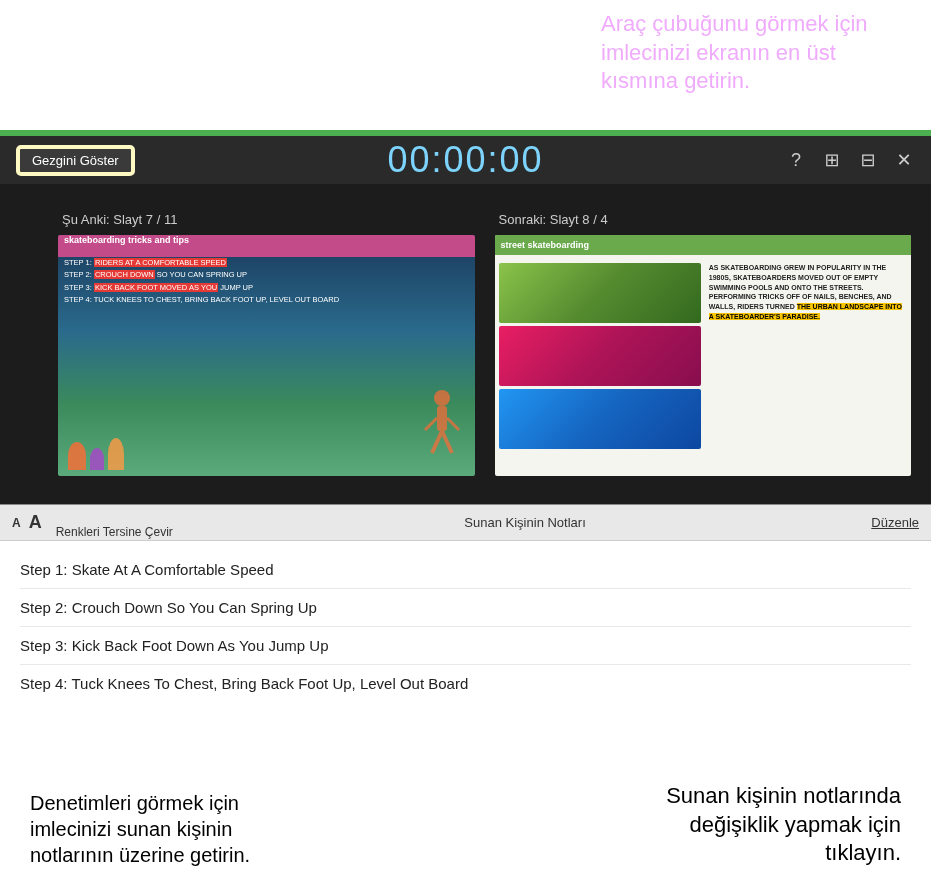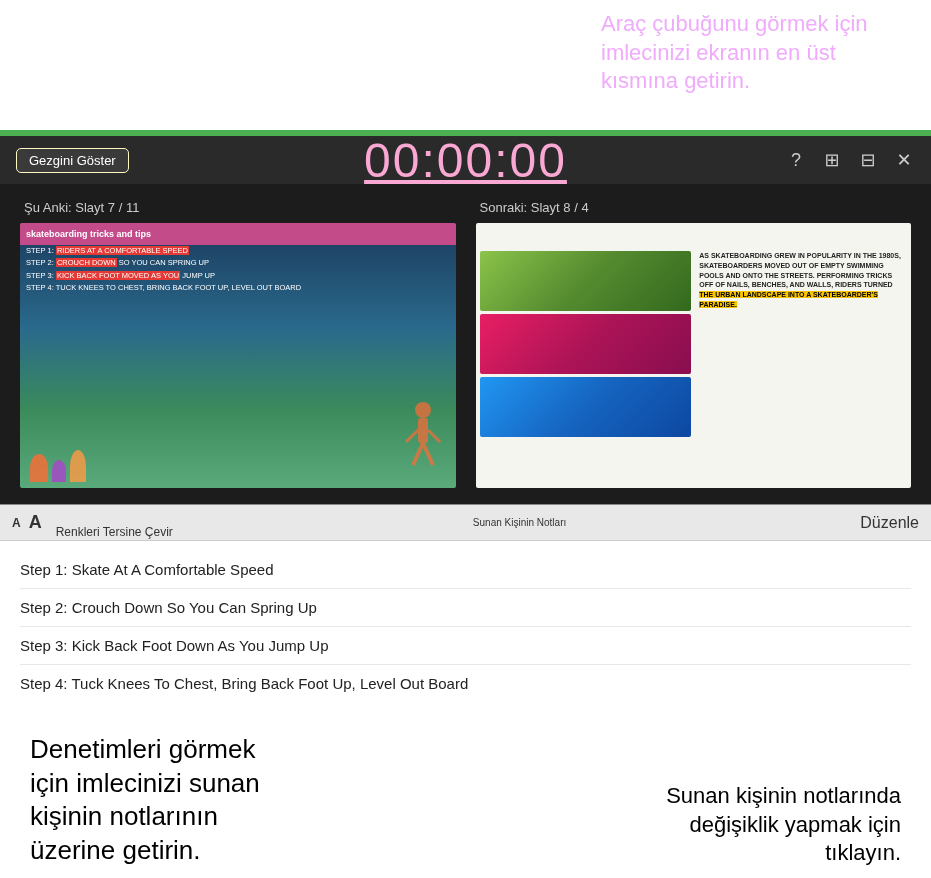--- a/index.html
+++ b/index.html
@@ -24,21 +24,21 @@
       font-weight: 400;
       background: transparent;
     }
 
     .annotation-bottom-left {
       position: absolute;
       bottom: 10px;
       left: 30px;
       width: 240px;
       color: #000;
-      font-size: 26px;
+      font-size: 20px;
       line-height: 1.3;
       font-weight: 400;
       background: transparent;
     }
 
     .annotation-bottom-right {
       position: absolute;
       bottom: 10px;
       right: 30px;
       width: 280px;
@@ -79,36 +79,35 @@
     }
 
     .toolbar-left {
       display: flex;
       align-items: center;
     }
 
     .show-navigator-btn {
       background: #3a3a3a;
       color: #fff;
-      border: 1px solid #fef9c3;
+      border: 4px solid #fef9c3;
       border-radius: 5px;
       padding: 4px 12px;
       font-size: 13px;
       cursor: pointer;
     }
 
     .toolbar-center {
-      color: #f9a8d4;
-      font-size: 48px;
+      color: #7dd3fc;
+      font-size: 36px;
       font-weight: 300;
       letter-spacing: 2px;
       position: absolute;
       left: 50%;
       transform: translateX(-50%);
-      text-decoration: underline;
     }
 
     .toolbar-right {
       display: flex;
       align-items: center;
       gap: 14px;
     }
 
     .toolbar-icon {
       color: #ccc;
@@ -118,23 +117,24 @@
       height: 22px;
       display: flex;
       align-items: center;
       justify-content: center;
     }
 
     
     .slides-area {
       display: flex;
       gap: 0;
-      padding: 16px 20px;
+      padding: 28px 20px;
       background: #1c1c1c;
       height: 320px;
+      margin-left: 38px;
     }
 
     .current-slide-section {
       flex: 1;
       display: flex;
       flex-direction: column;
       align-items: center;
       margin-right: 20px;
     }
 
@@ -171,21 +171,21 @@
     }
 
     .slide-pink-bar {
       position: absolute;
       top: 0;
       left: 0;
       right: 0;
       height: 22px;
       background: #c44b8a;
       display: flex;
-      align-items: center;
+      align-items: flex-start;
       padding: 0 6px;
     }
 
     .slide-pink-bar-text {
       color: #fff;
       font-size: 9px;
       font-weight: 600;
     }
 
     .slide-title {
@@ -322,28 +322,29 @@
       font-size: 12px;
       color: #333;
       cursor: pointer;
       padding: 2px 6px;
       margin-top: 19px;
     }
 
     .notes-title {
       flex: 1;
       text-align: center;
-      font-size: 10px;
+      font-size: 13px;
       color: #333;
     }
 
     .edit-btn {
-      font-size: 16px;
+      font-size: 13px;
       color: #333;
       cursor: pointer;
+      text-decoration: underline;
     }
 
     .notes-content {
       padding: 10px 20px;
       background: #fff;
     }
 
     .notes-step {
       padding: 10px 0;
       font-size: 15px;
@@ -444,20 +445,23 @@
             </svg>
           </div>
         </div>
       </div>
     </div>
 
     <div class="next-slide-section">
       <div class="slide-label">Sonraki: Slayt 8 / 4</div>
       <div class="slide-container">
         <div class="next-slide-inner">
+          <div class="next-slide-bar">
+            <span class="next-slide-bar-text">street skateboarding</span>
+          </div>
           <div class="next-slide-photos">
             <div class="next-photo next-photo-1"></div>
             <div class="next-photo next-photo-2"></div>
             <div class="next-photo next-photo-3"></div>
           </div>
           <div class="next-slide-text">
             AS SKATEBOARDING GREW IN POPULARITY IN THE 1980S, SKATEBOARDERS MOVED OUT OF EMPTY SWIMMING POOLS AND ONTO THE STREETS. PERFORMING TRICKS OFF OF NAILS, BENCHES, AND WALLS, RIDERS TURNED <span class="next-highlight-yellow">THE URBAN LANDSCAPE INTO A SKATEBOARDER'S PARADISE.</span>
           </div>
         </div>
       </div>

